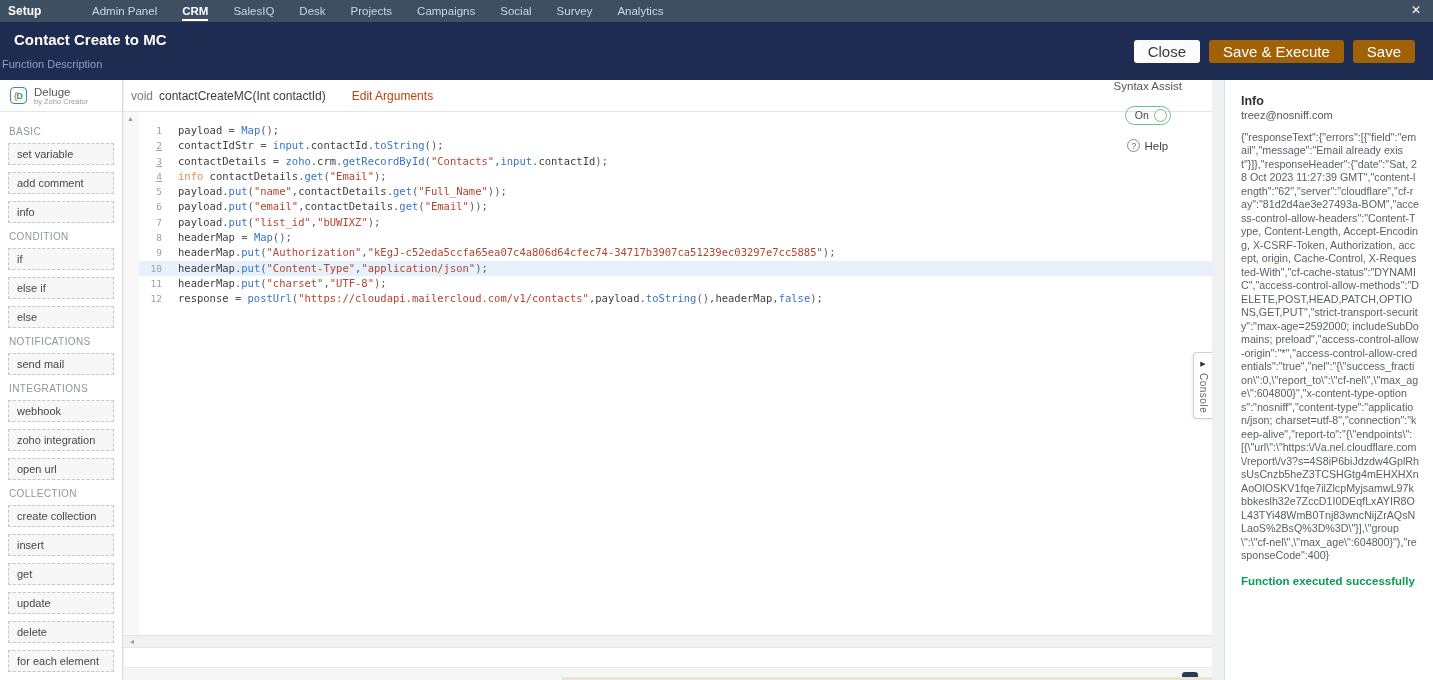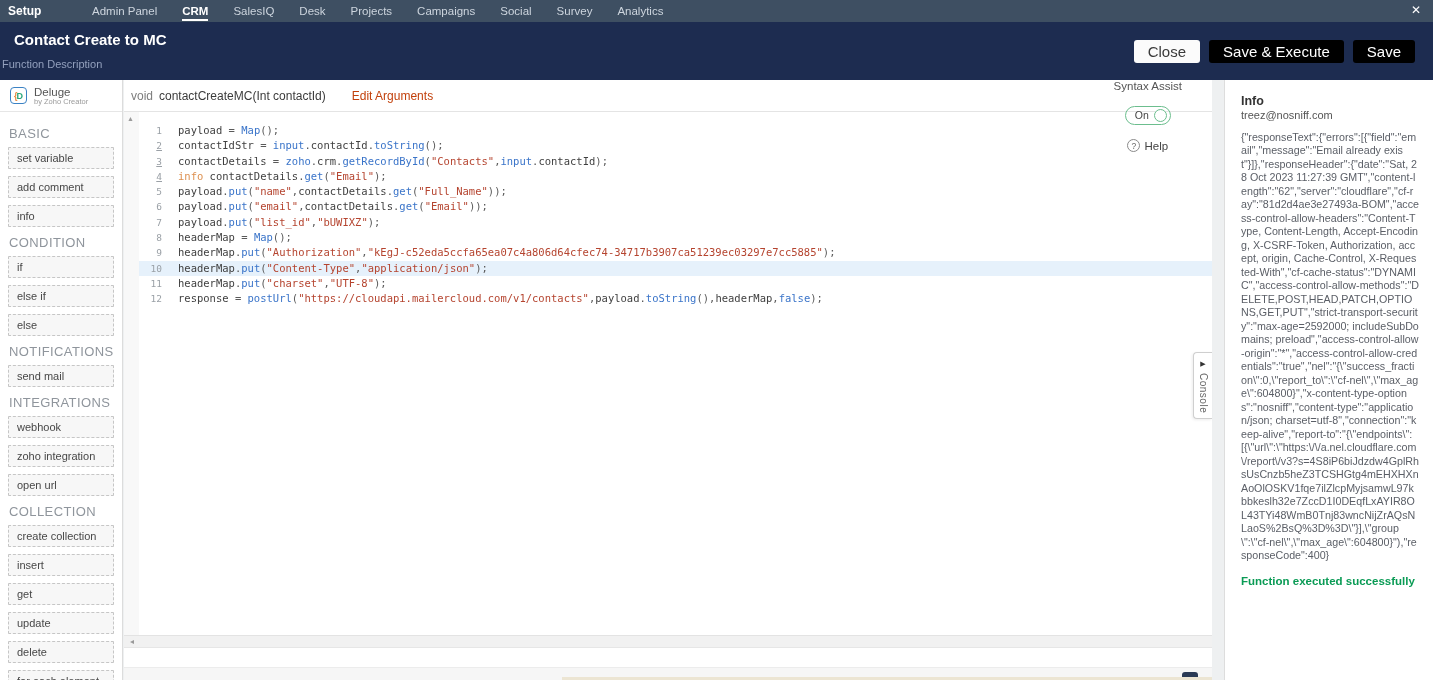--- a/index.html
+++ b/index.html
@@ -16,34 +16,34 @@
   .topnav-close { position:absolute; right:12px; top:3px; color:#fff; font-size:12px; cursor:pointer; }
 
   
   .header { position:absolute; left:0; top:22px; width:1433px; height:58px; background:#1d2c50; }
   .hdr-title { position:absolute; left:14px; top:9px; color:#fff; font-size:15px; font-weight:bold; }
   .hdr-sub { position:absolute; left:2px; top:36px; color:#93a0bd; font-size:11px; }
   .hdr-btns { position:absolute; right:18px; top:18px; display:flex; gap:9px; }
   .btn { height:23px; border-radius:3px; border:none; font-size:15px; padding:0 14px;
          cursor:pointer; font-family:inherit; }
   .btn-close { background:#fbfbfb; color:#3a3a3a; }
-  .btn-blue { background:#000000; color:#fff; }
+  .btn-blue { background:#a16207; color:#fff; }
 
   
   .sidebar { position:absolute; left:0; top:80px; width:123px; height:600px; background:#fff;
              border-right:1px solid #dcdcdc; }
   .logo-row { height:32px; border-bottom:1px solid #e6e6e6; display:flex; align-items:center; padding-left:10px; gap:7px; }
   .logo-box { width:17px; height:17px; border:1.5px solid #3b82c4; border-radius:4px;
               display:flex; align-items:center; justify-content:center; font-size:9px; font-weight:bold; }
   .logo-brace { color:#e8883a; margin-right:-1px; }
   .logo-letter { color:#2aa87c; }
   .logo-name { font-size:11.5px; color:#555; line-height:1.05; }
   .logo-sub { font-size:7.5px; color:#9a9a9a; }
   .side-list { padding:6px 8px 0 8px; }
-  .side-section { font-size:13px; color:#8f959c; letter-spacing:.4px; margin:8px 0 6px 1px; }
+  .side-section { font-size:10px; color:#8f959c; letter-spacing:.4px; margin:8px 0 6px 1px; }
   .side-item { border:1px dashed #c6c6c6; background:#f7f7f7; color:#474747; font-size:11px;
                padding:4px 8px; margin-bottom:7px; border-radius:1px; cursor:grab; }
 
   
   .editor { position:absolute; left:124px; top:80px; width:1088px; height:600px; background:#fff; }
   .edit-topbar { position:absolute; left:0; top:0; right:0; height:32px; border-bottom:1px solid #e4e4e4;
                  display:flex; align-items:center; font-size:12px; }
   .sig-kw { color:#7d7d7d; margin-left:7px; }
   .sig { color:#3b3b3b; margin-left:6px; }
   .edit-args { color:#c2410c; margin-left:26px; cursor:pointer; }

